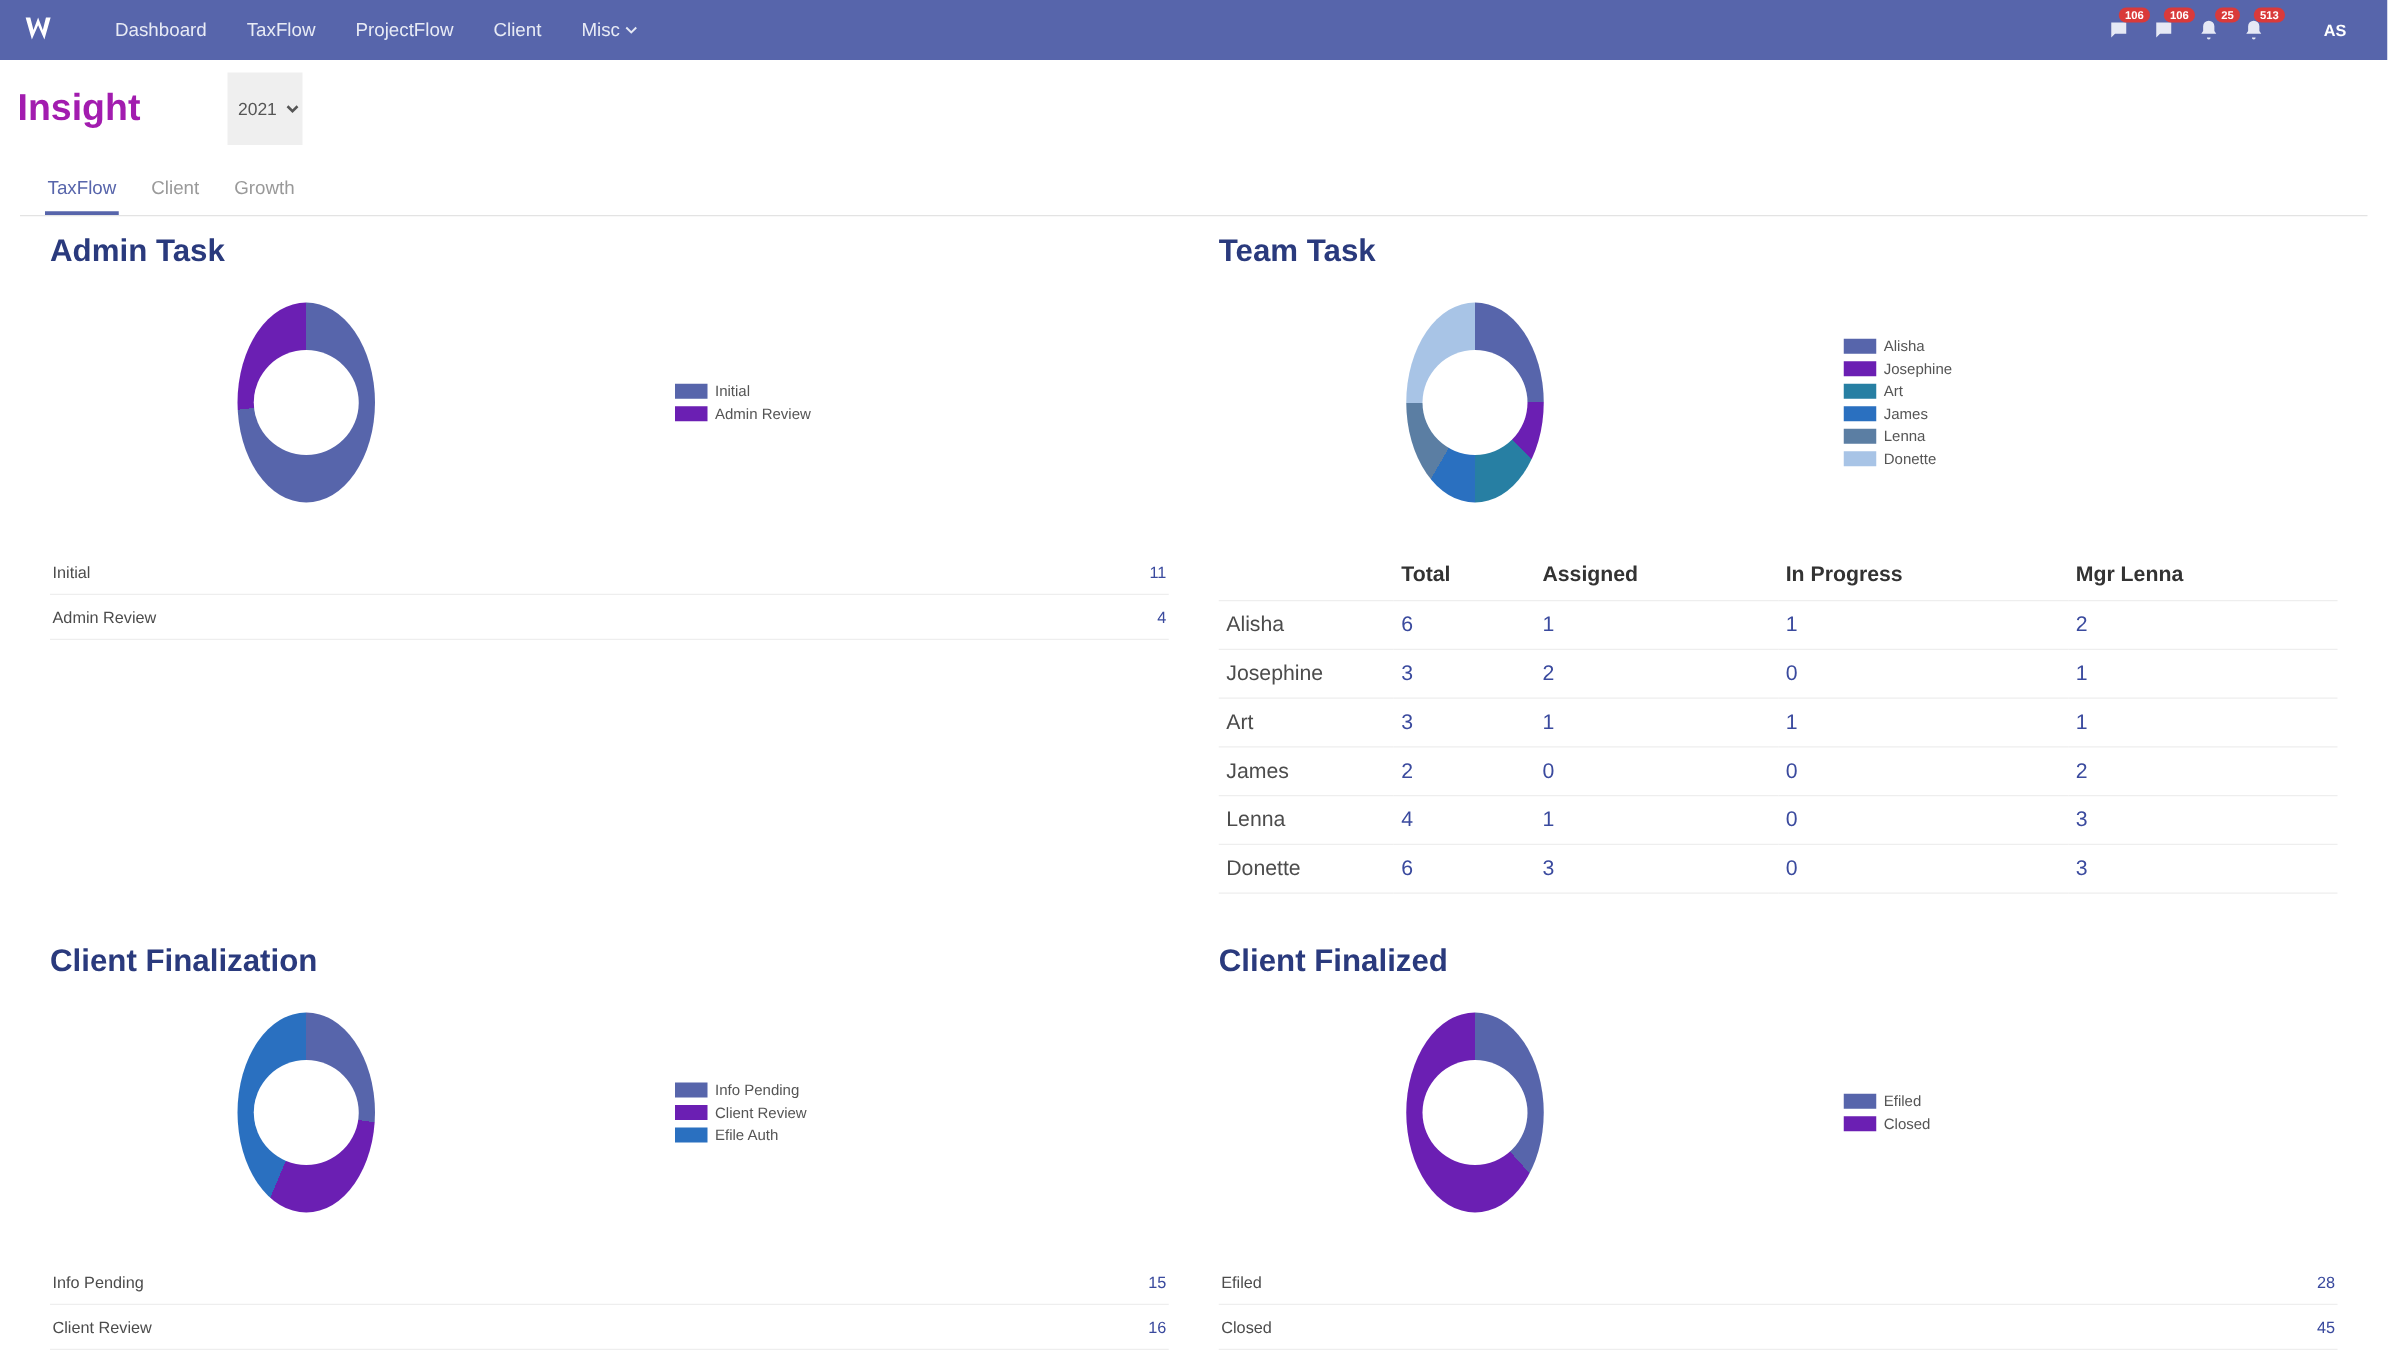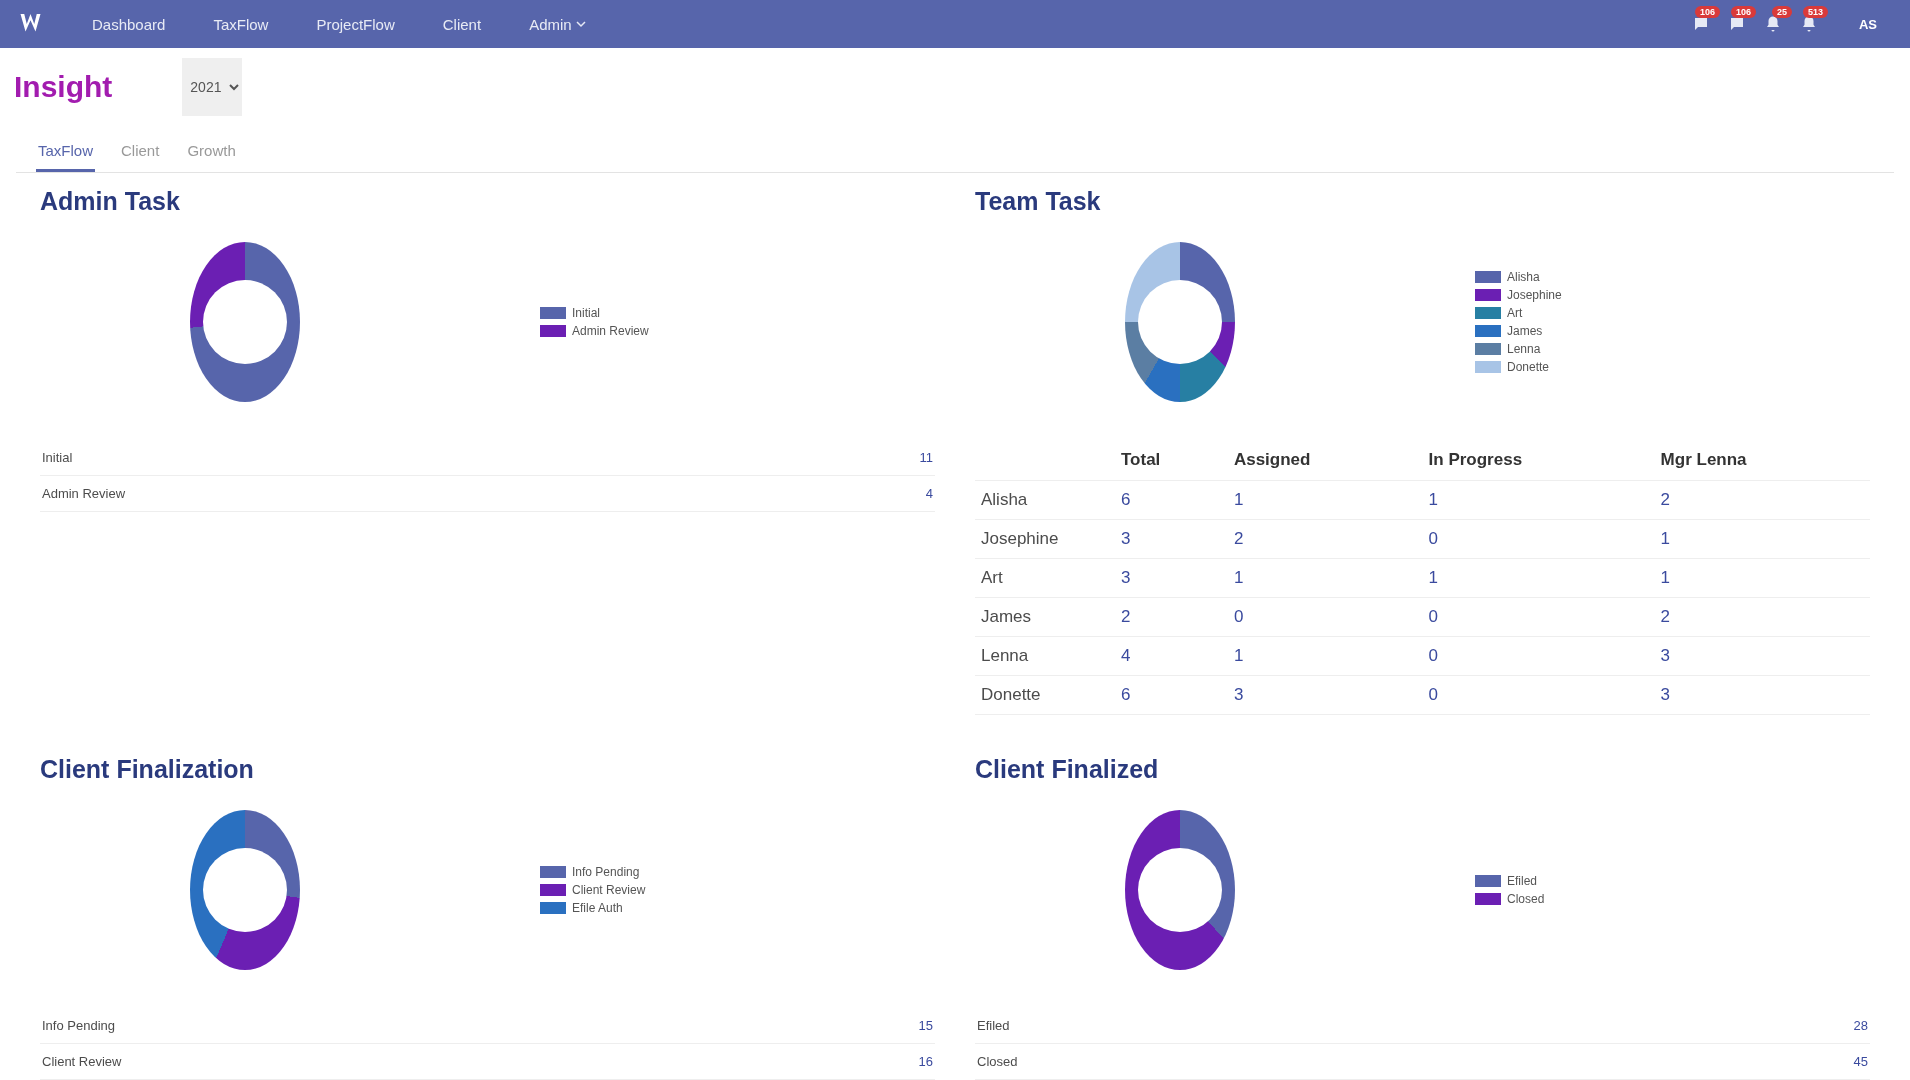--- a/index.html
+++ b/index.html
@@ -1,25 +1,25 @@
 <!DOCTYPE html>
 <html><head>
 <meta charset="utf-8">
 <style>
   * { box-sizing: border-box; margin: 0; padding: 0; }
   body { font-family: 'Segoe UI', Arial, sans-serif; background: #fff; color: #333; width: 1910px; }
   
   .header { background: #5765ab; height: 48px; display: flex; align-items: center; padding: 0 18px; color: #fff; }
   .logo { font-weight: bold; font-size: 26px; margin-right: 28px; display:flex; align-items:center; }
   .logo svg { width: 30px; height: 30px; }
-  .nav { display: flex; gap: 16px; align-items: center; }
+  .nav { display: flex; gap: 0; align-items: center; }
   .nav-item { padding: 0 16px; font-size: 15px; cursor: pointer; height: 48px; display:flex; align-items:center; color: #e8ebf5; }
   .spacer { flex: 1; }
   .header-icons { display: flex; align-items: center; gap: 12px; margin-right: 10px; }
-  .icon-wrap { position: relative; width: 24px; height: 24px; display:flex; align-items:center; justify-content:flex-end; cursor:pointer; }
+  .icon-wrap { position: relative; width: 24px; height: 24px; display:flex; align-items:center; justify-content:flex-start; cursor:pointer; }
   .icon-wrap svg { width: 18px; height: 18px; fill: #e6e9f5; }
   .badge { position: absolute; top: -6px; right: -10px; background: #d93a3a; color: #fff; font-size: 9px; font-weight: bold; border-radius: 10px; padding: 1px 5px; min-width: 16px; text-align: center; }
   .avatar { width: 28px; height: 28px; display:flex; align-items:center; justify-content:center; color:#fff; font-size:13px; font-weight:600; margin-left:24px; }
   
   .subhead { display: flex; align-items: center; padding: 10px 14px 4px; gap: 70px; }
   .page-title { font-size: 30px; font-weight: 700; color: #a21caf; }
   .year-select { font-size: 14px; padding: 20px 4px; border: none; color:#555; font-weight:500; }
   
   .tabs { display: flex; gap: 24px; padding: 6px 20px 0; border-bottom: 1px solid #e3e3e3; margin: 8px 16px 0; }
   .tab { padding: 8px 2px 10px; font-size: 15px; color: #999; cursor: pointer; border-bottom: 3px solid transparent; font-weight: 500; }
@@ -56,21 +56,21 @@
     <svg viewBox="0 0 24 24">
         <path fill="#fff" d="M2 4l4 14 4-9 4 9 4-14h-3l-2 8-3-8h-0l-3 8-2-8z"></path>
       </svg>
   </div>
   <div class="nav">
     <div class="nav-item">Dashboard</div>
     <div class="nav-item">TaxFlow</div>
     <div class="nav-item">ProjectFlow</div>
     <div class="nav-item">Client</div>
     <div class="nav-item">
-      <span>Admin</span>
+      <span>Misc</span>
       <svg class="chev-down" width="10" height="10" viewBox="0 0 10 10">
           <path d="M1 3l4 4 4-4" stroke="#e6e9f5" fill="none" stroke-width="1.5"></path>
         </svg>
     </div>
   </div>
   <div class="spacer"></div>
   <div class="header-icons">
     <div class="icon-wrap">
       <svg viewBox="0 0 24 24">
           <path d="M4 4h16v12H8l-4 4z"></path>

